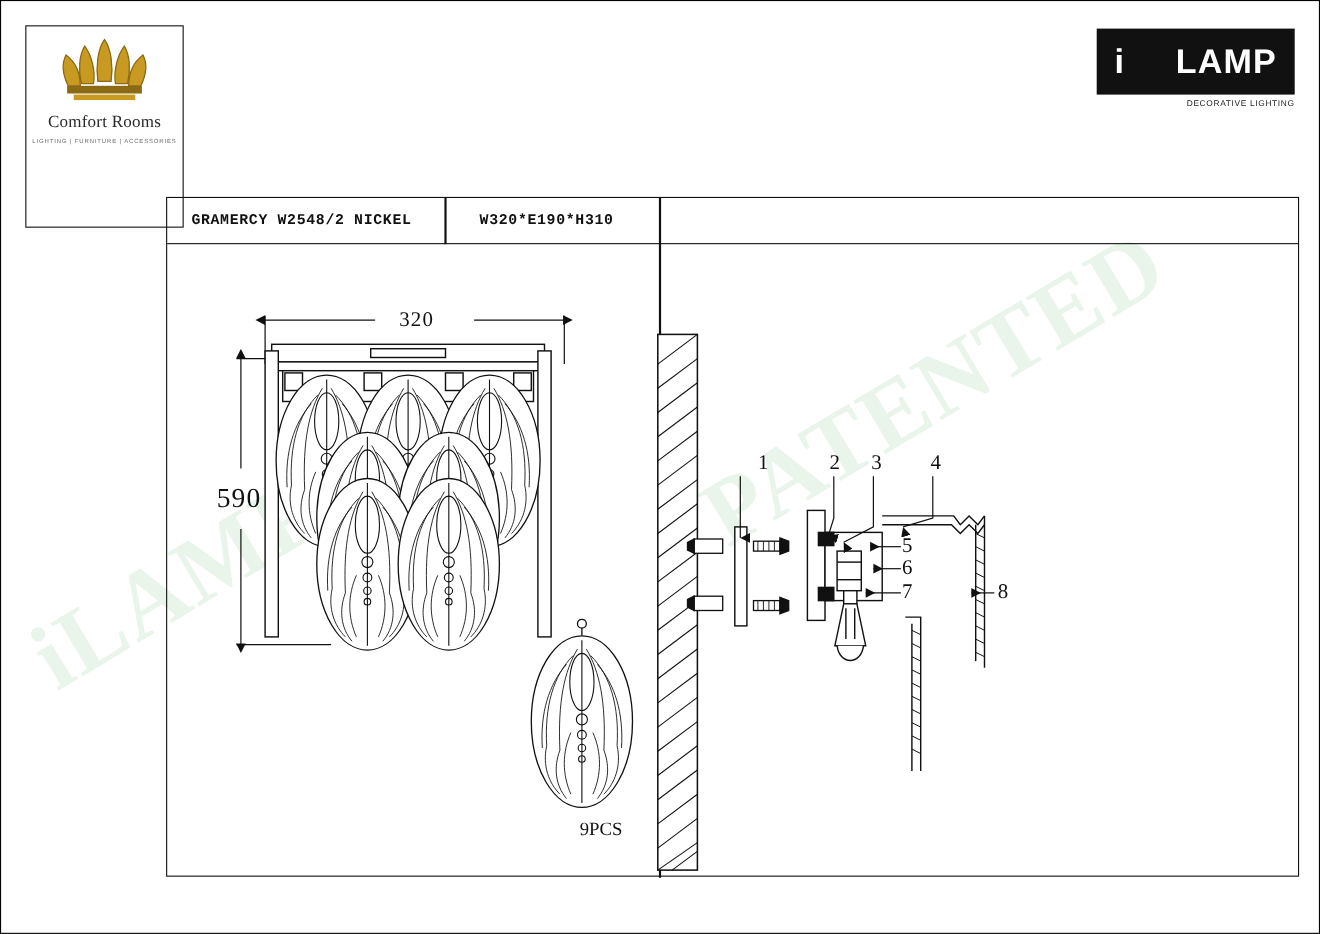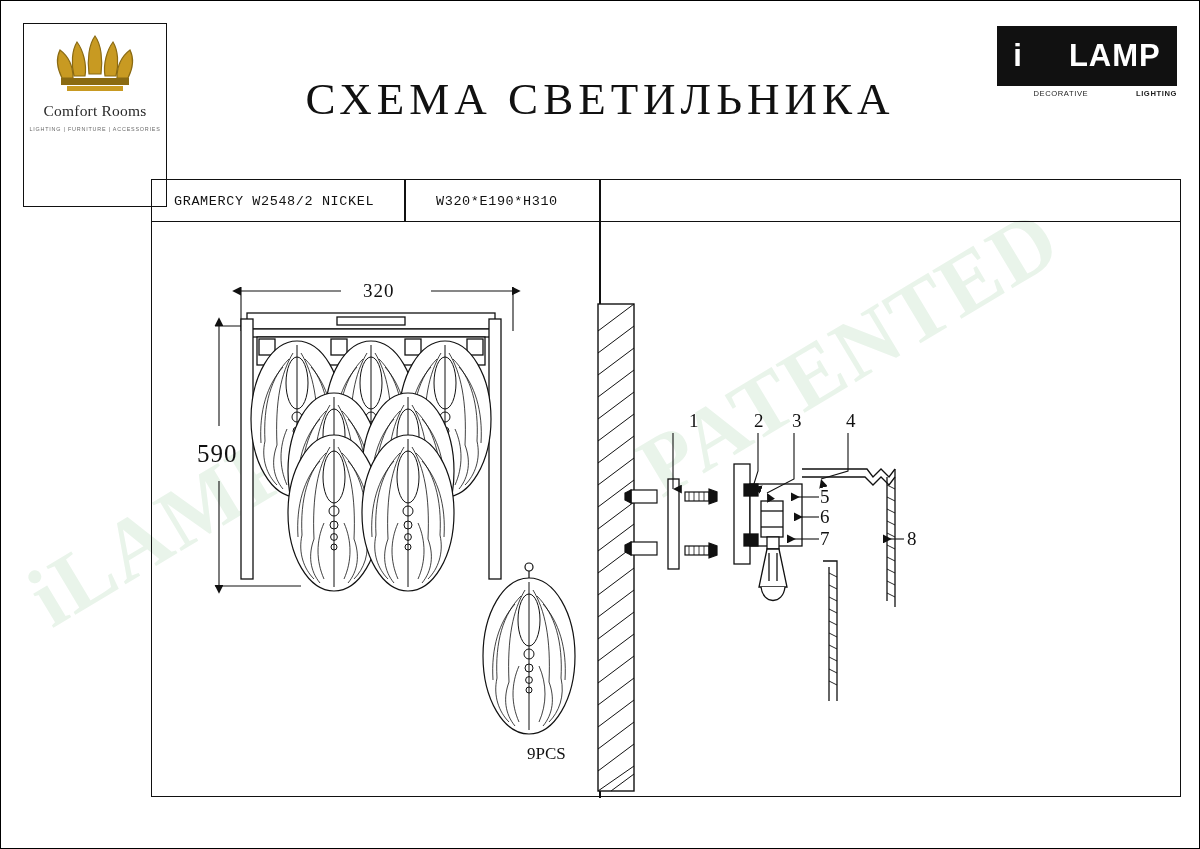--- a/index.html
+++ b/index.html
@@ -66,21 +66,21 @@
     font-family:"Liberation Sans", sans-serif;
     font-weight:bold;font-size:31px;letter-spacing:1px;
     display:flex;align-items:center;
   }
   .ilamp-word .lam{position:relative;margin-left:46px;}
   .ilamp-sub{
     position:absolute;right:22px;top:88px;width:180px;
     text-align:right;
     font-size:7.6px;letter-spacing:.6px;color:#222;
   }
-  .ilamp-sub b{font-weight:bold;margin-left:45px;}
+  .ilamp-sub b{font-weight:normal;}
   
   .title{
     position:absolute;left:0;right:0;top:72px;
     text-align:center;
     font-family:"Liberation Serif", serif;
     font-size:45px;letter-spacing:5px;color:#111;
   }
   
   .frame{
     position:absolute;left:150px;top:178px;
@@ -89,21 +89,21 @@
     box-sizing:border-box;
   }
   .hdr{
     position:absolute;left:0;top:0;width:100%;height:42px;
     border-bottom:1.5px solid #111;box-sizing:border-box;
   }
   .hdr-cell{
     position:absolute;top:0;height:42px;
     display:flex;align-items:center;
     font-family:"Liberation Mono", monospace;
-    font-size:13.5px;font-weight:normal;letter-spacing:.6px;color:#111;text-align:center;
+    font-size:13.5px;font-weight:bold;letter-spacing:.6px;color:#111;text-align:center;
   }
   .hdr-cell.c1{left:22px;}
   .hdr-cell.c2{left:284px;}
   .vdiv{
     position:absolute;top:0;width:1.5px;height:100%;background:#111;
   }
   .vdiv.d1{left:252px;height:42px;}
   .vdiv.d2{left:447px;height:618px;}
   
   .svg-layer{position:absolute;left:0;top:0;}
@@ -148,21 +148,20 @@
   <div class="ilamp-logo">
     <div class="ilamp-word">
       <span>i</span>
       <span class="lam">LAMP</span>
     </div>
   </div>
   <div class="ilamp-sub">
     <span>DECORATIVE </span><b>LIGHTING</b>
   </div>
 
-  <div class="title">СХЕМА СВЕТИЛЬНИКА</div>
 
   <div class="frame">
     <div class="hdr"></div>
     <div class="vdiv d1"></div>
     <div class="vdiv d2"></div>
     <div class="hdr-cell c1">GRAMERCY W2548/2 NICKEL</div>
     <div class="hdr-cell c2">W320*E190*H310</div>
   </div>
 
   <svg class="svg-layer" width="1200" height="849">

